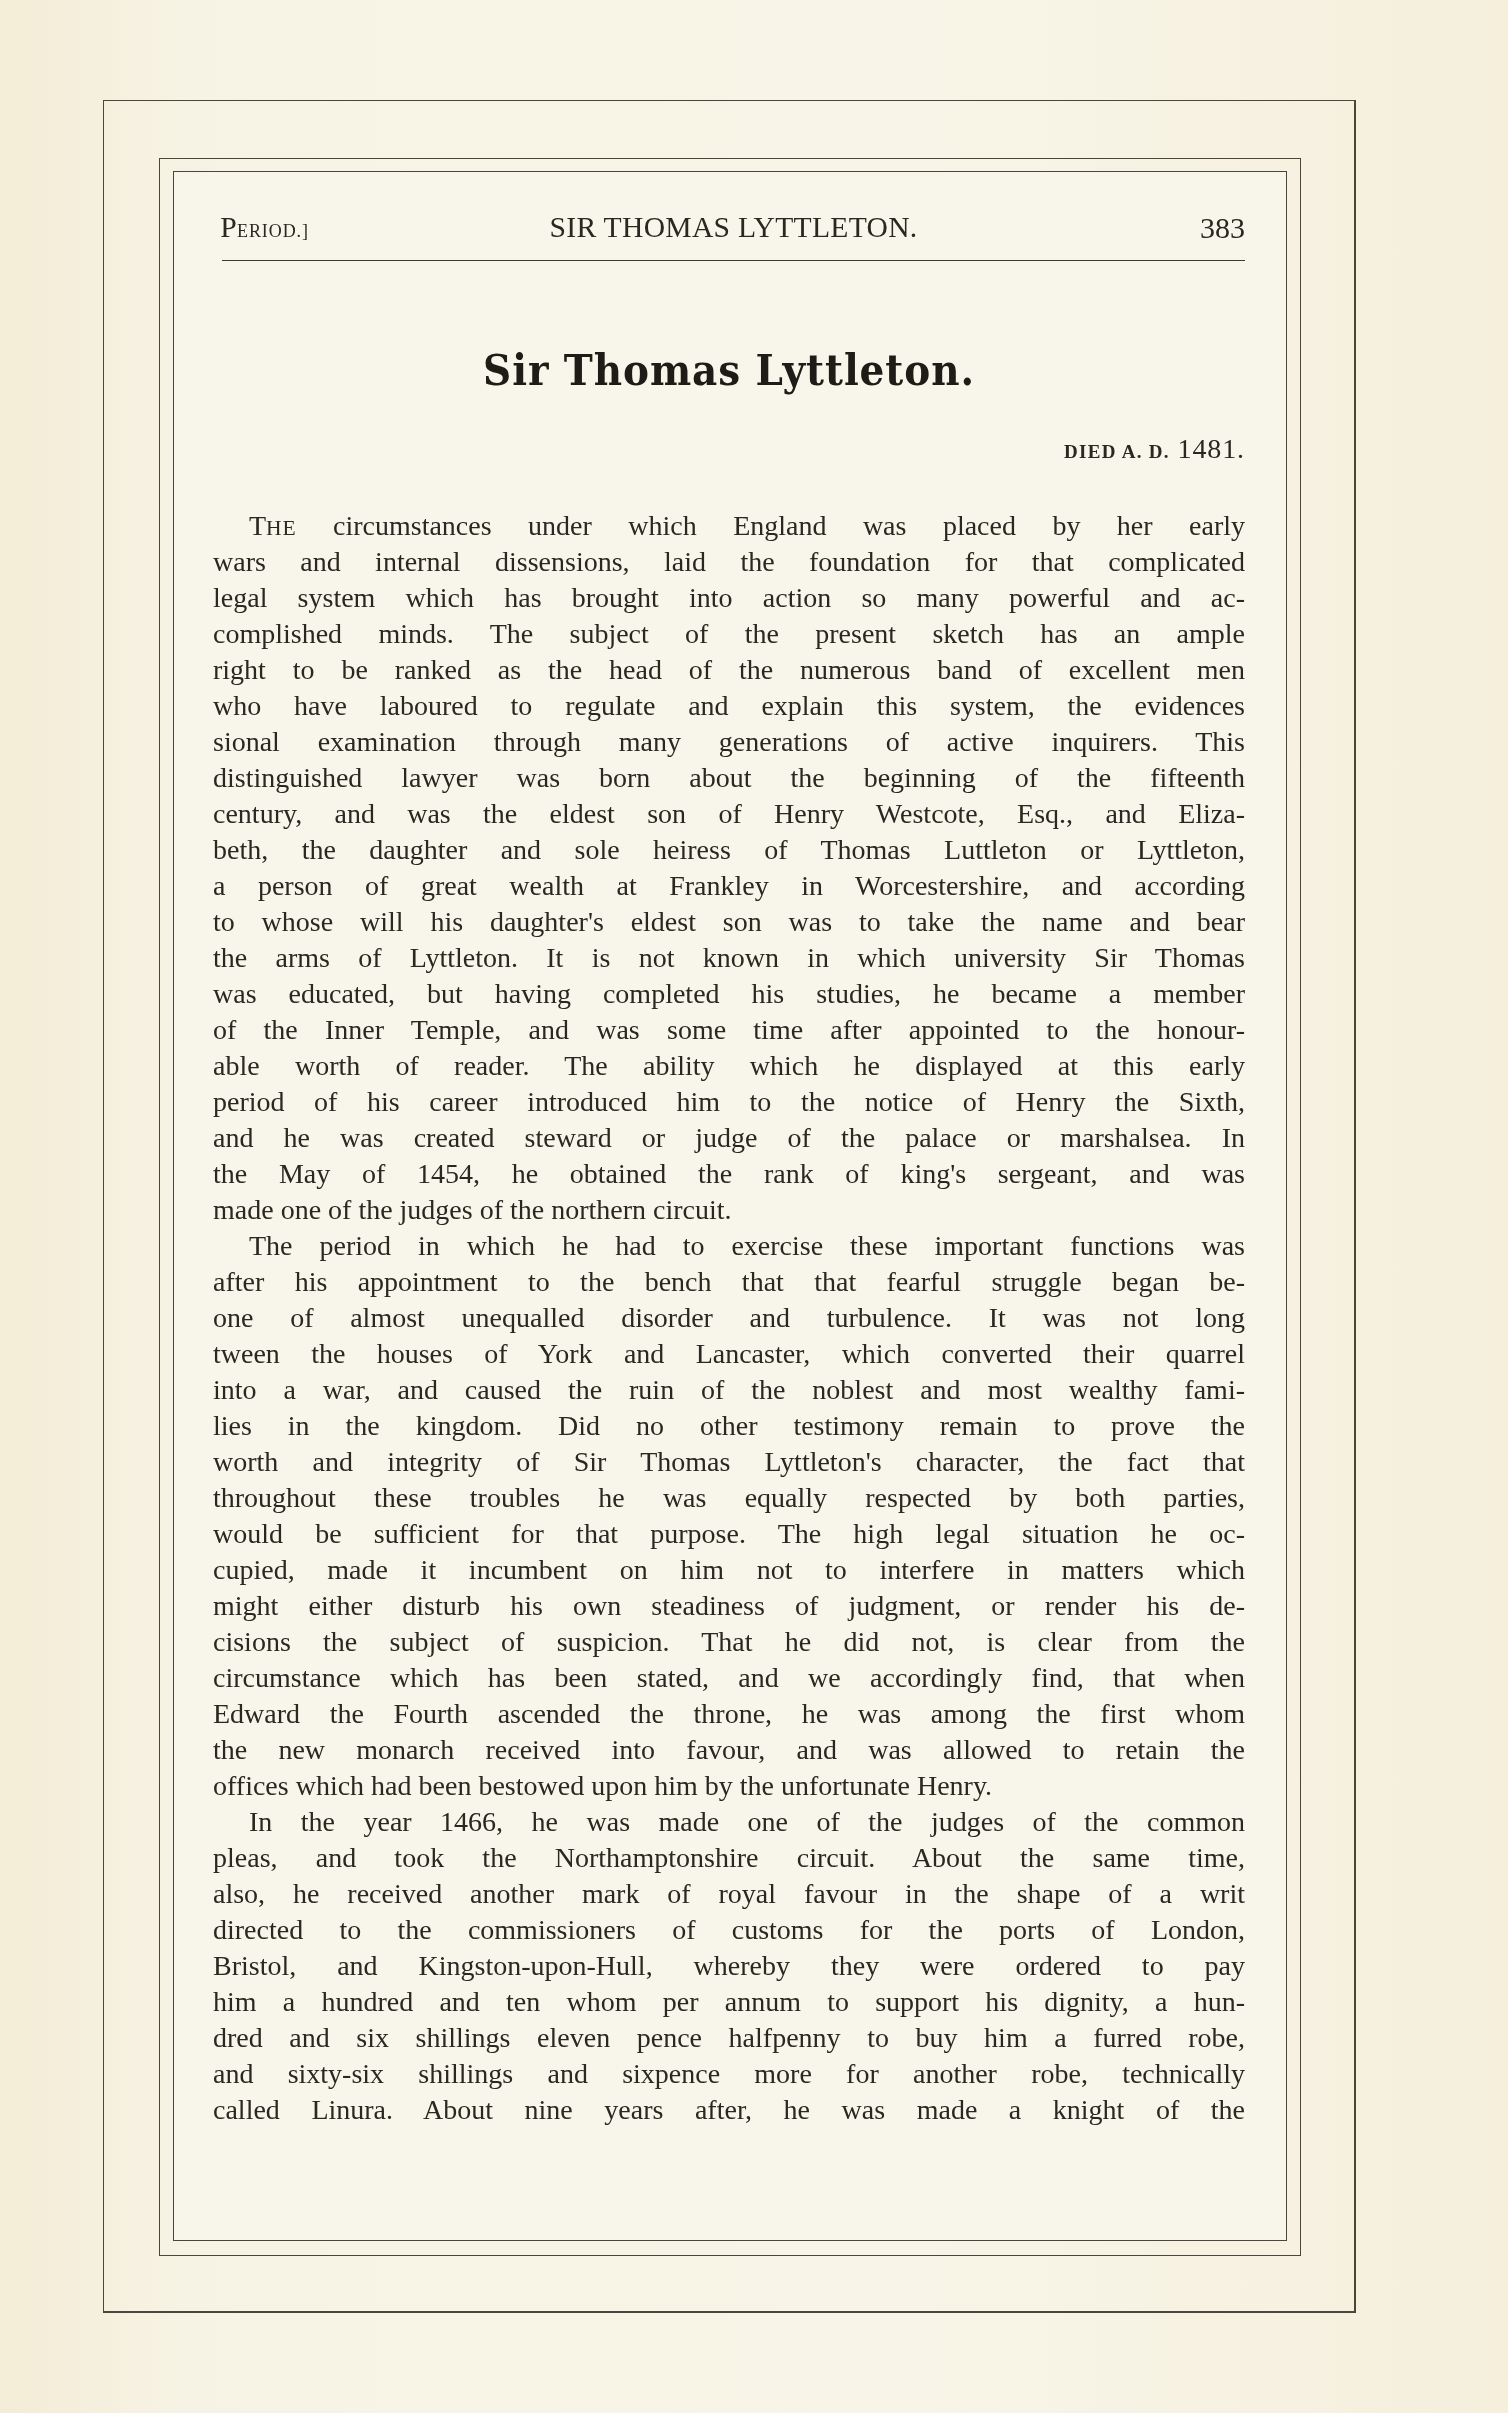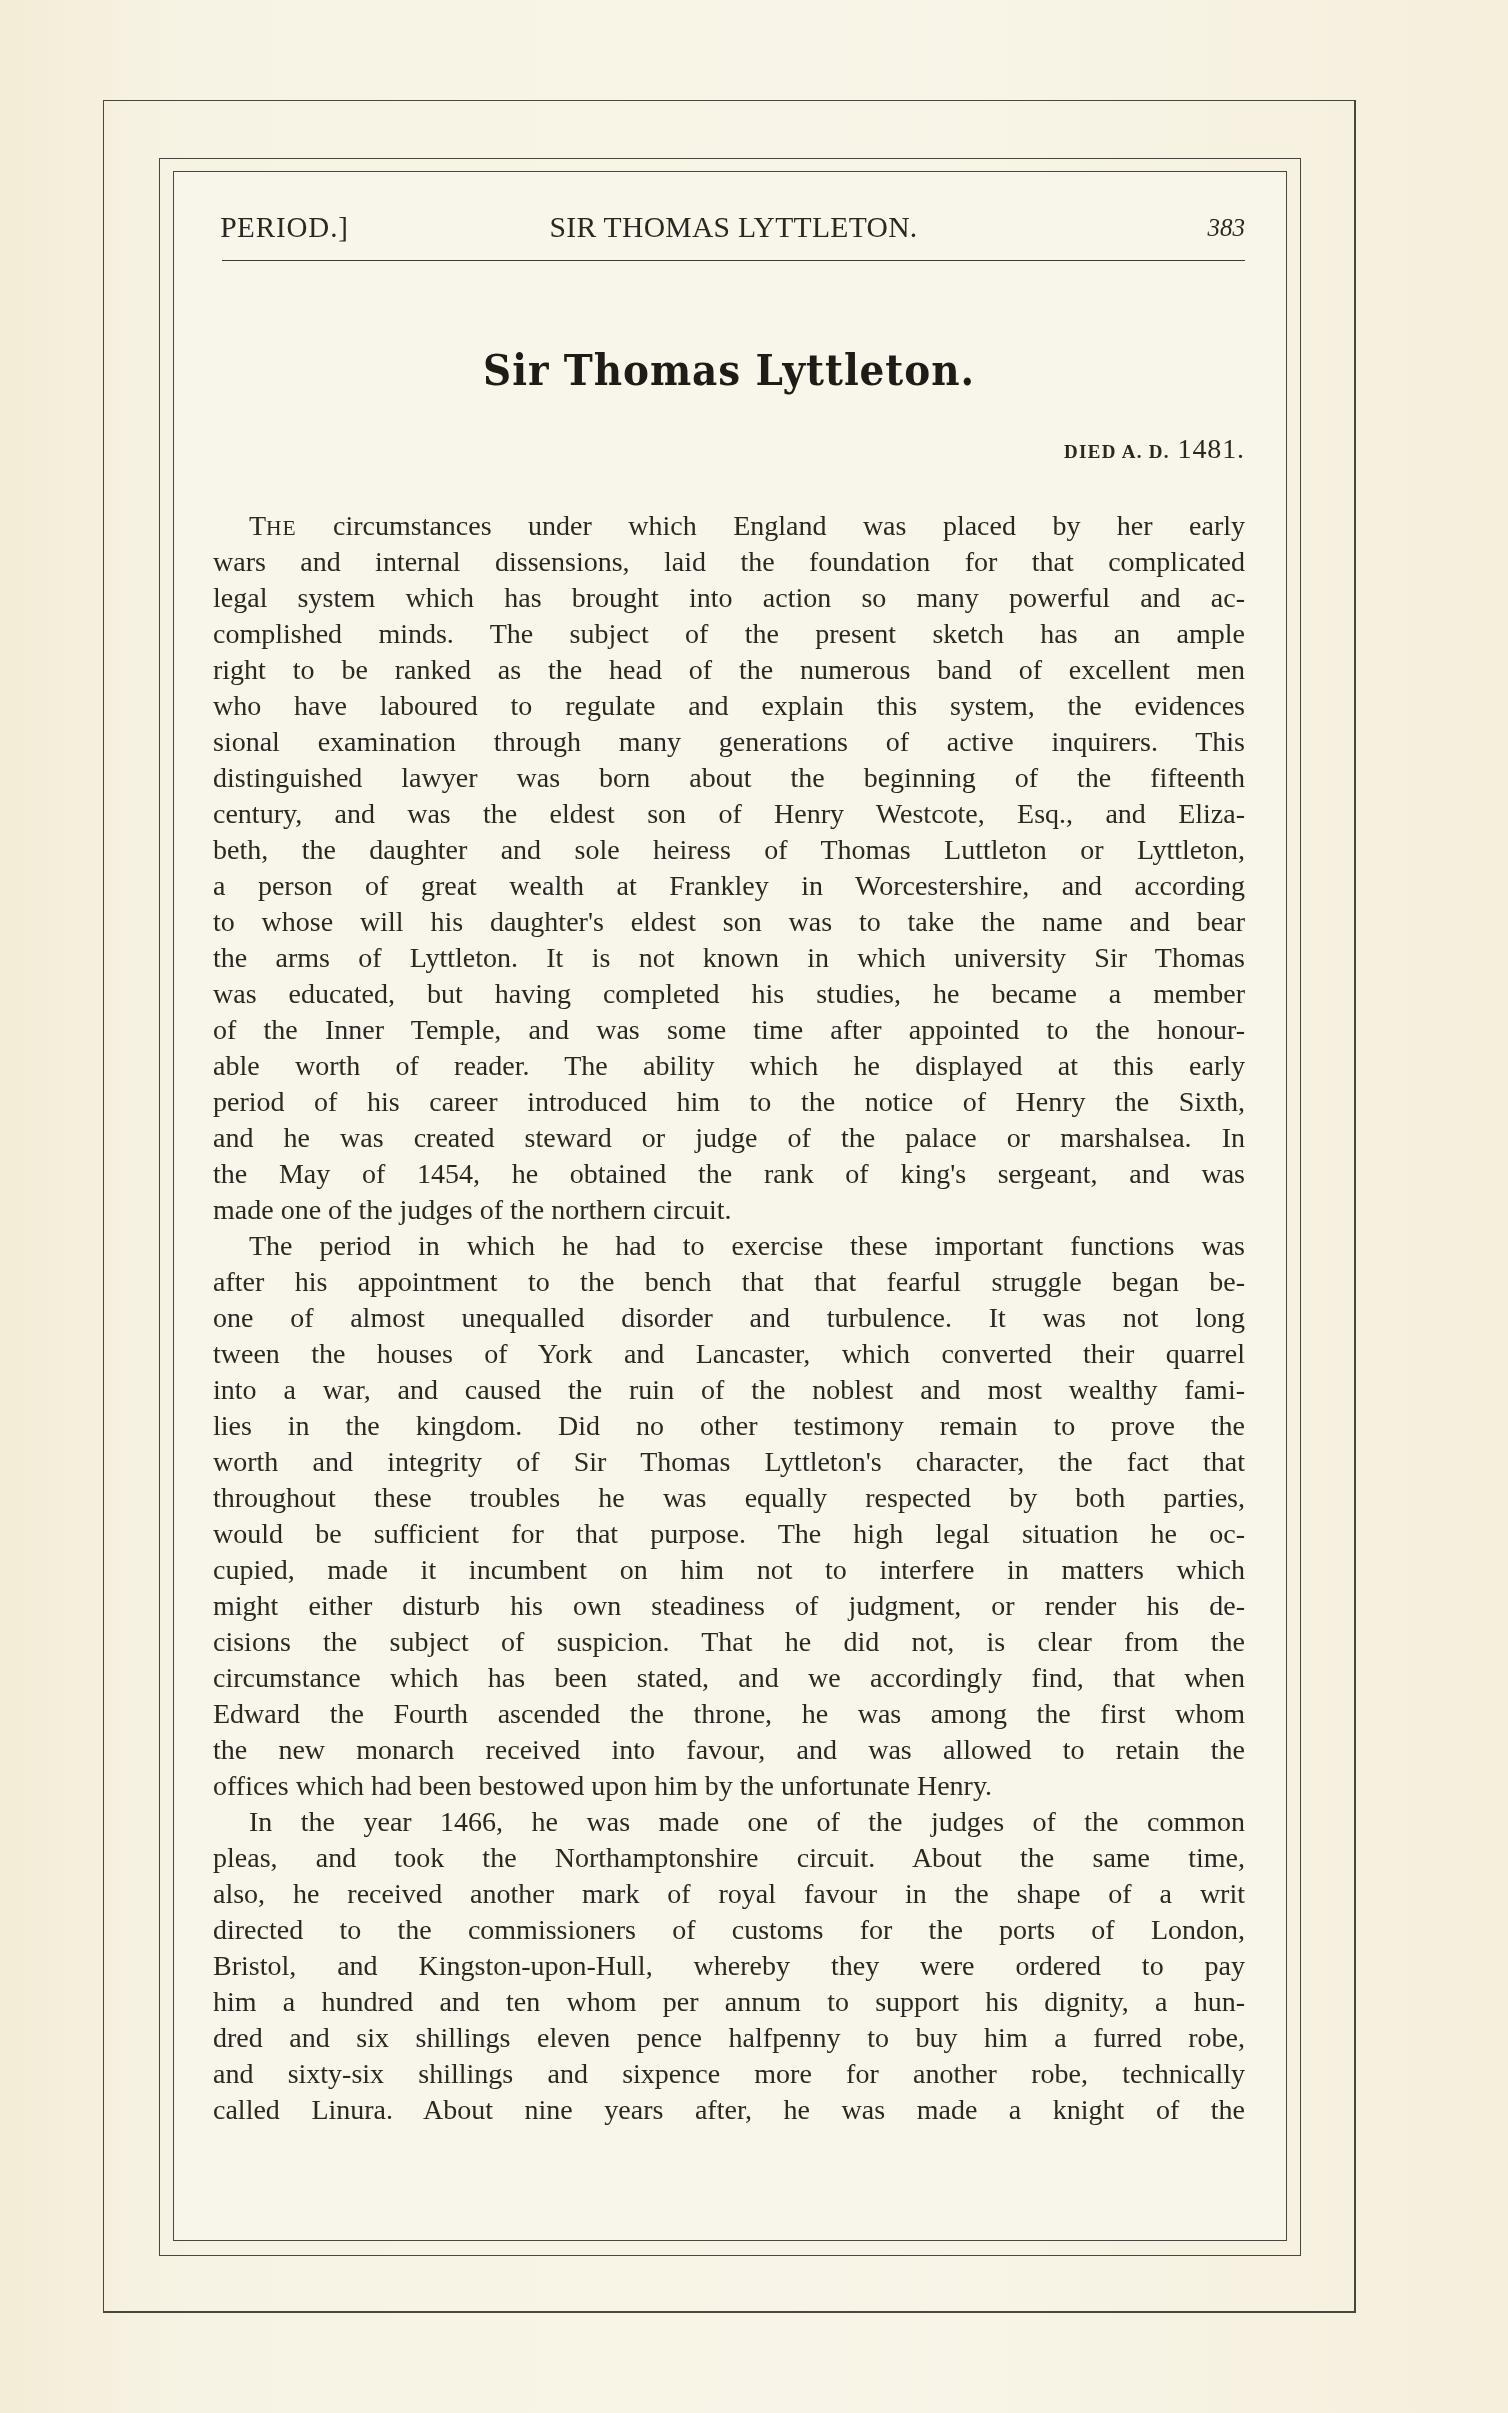--- a/index.html
+++ b/index.html
@@ -18,23 +18,23 @@
   .frame-outer  { left: 103px; top: 100px; width: 1253px; height: 2213px; border-width: 1.8px 2.7px 2.7px 1.8px; }
   .frame-middle { left: 159px; top: 158px; width: 1142px; height: 2098px; border-width: 1.8px; }
   .frame-inner  { left: 173px; top: 171px; width: 1114px; height: 2070px; border-width: 1.8px; background: #f8f6ea; }
 
   .running-head {
     position: absolute; left: 213px; top: 208px; width: 1032px; height: 39px;
     font-size: 29.6px; line-height: 39px;
   }
   .rh-left { position: absolute; left: 7.2px; top: 0; letter-spacing: 0.4px; }
   .rh-left .cap { font-size: 29.6px; }
-  .rh-left .sc { font-size: 29px; letter-spacing: 0.9px; }
+  .rh-left .sc { font-size: 18px; letter-spacing: 0.9px; }
   .rh-center { position: absolute; left: 0; width: 100%; text-align: center; top: 0; font-size: 29.6px; letter-spacing: 0.3px; padding-left: 9px; box-sizing: border-box; }
-  .rh-right { position: absolute; right: 0; top: 0; font-size: 25px; font-style: italic; }
+  .rh-right { position: absolute; right: 0; top: 0; font-size: 30px; }
   .head-rule {
     position: absolute; left: 222px; top: 260px; width: 1023px; height: 0;
     border-top: 1.8px solid #3d3a33;
   }
 
   .article-title {
     position: absolute; left: 213px; top: 346px; width: 1032px;
     text-align: center;
     font-family: "DejaVu Serif", serif;
     font-weight: bold; font-size: 39px; letter-spacing: 0.9px;

